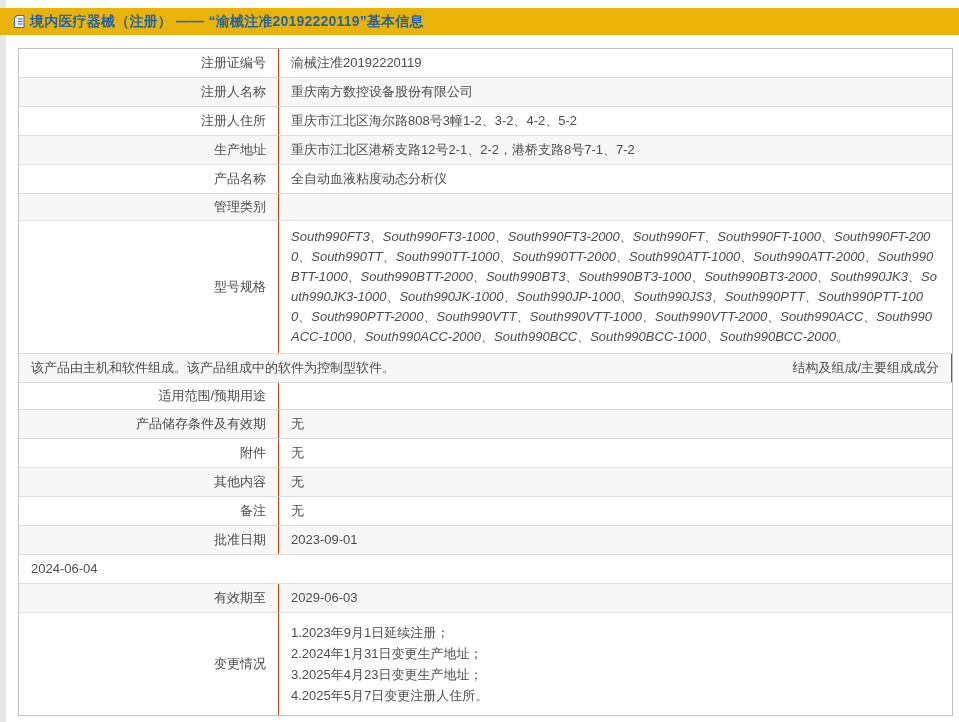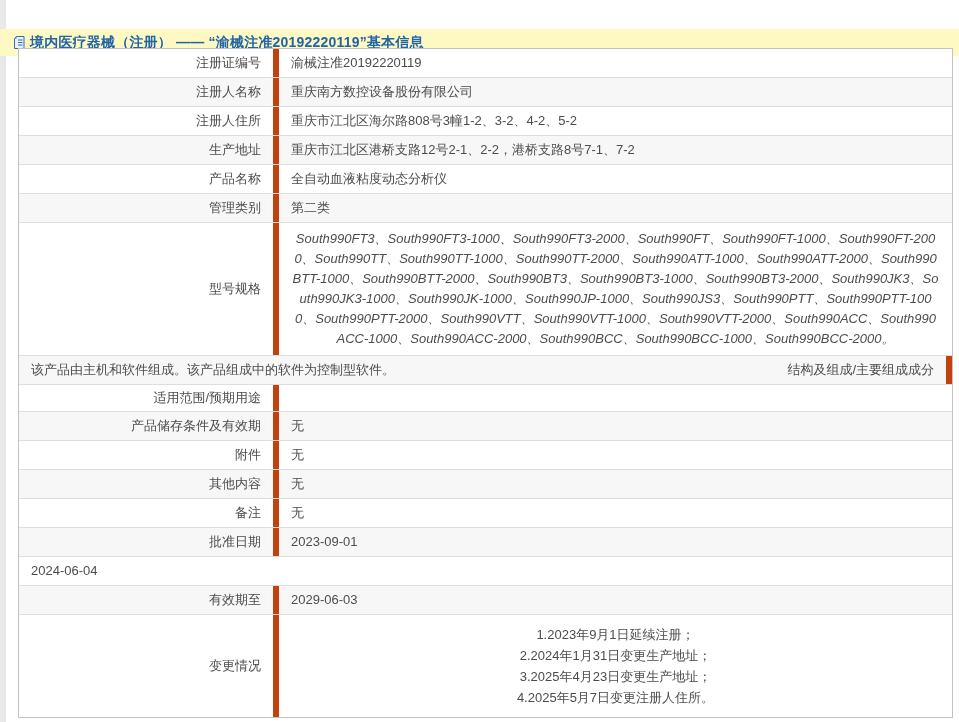--- a/index.html
+++ b/index.html
@@ -3,33 +3,33 @@
 <meta charset="utf-8">
 <style>
   * { margin:0; padding:0; box-sizing:border-box; }
   html,body { width:959px; height:722px; background:#ffffff; overflow:hidden;
     font-family:"Liberation Sans","DejaVu Sans",sans-serif; }
 
   .left-strip { position:absolute; left:0; top:0; width:6px; height:722px;
     background:#e8e8e8; }
 
   .header-band { position:absolute; left:0; top:8px; width:959px; height:27px;
-    background:#fef9c3; display:flex; align-items:center; padding-left:13px;margin-top:21px; }
+    background:#eab308; display:flex; align-items:center; padding-left:13px; }
   .doc-icon { display:inline-block; margin-right:3px; line-height:0; }
   .page-title { color:#2264a7; font-size:14px; font-weight:600; letter-spacing:.2px; }
 
   .info-table { position:absolute; left:18px; top:48px; width:935px;
     border:1px solid #c2c2c2; background:#ffffff; }
   .t-row { display:flex; min-height:27px; border-top:1px solid #dedede; }
   .t-row:first-child { border-top:none; }
   .t-row:nth-child(even) { background:#f7f7f7; }
-  .cell { font-size:13px; color:#4c4c4c;text-align:center; }
+  .cell { font-size:13px; color:#4c4c4c; }
   .cell.label { width:260px; flex:none; display:flex; align-items:center;
     justify-content:flex-end; text-align:center; padding:4px 12px;
-    border-right:6px solid #c2410c; }
+    border-right:1px solid #c2410c; }
   .cell.value { flex:1; display:flex; align-items:center; padding:4px 12px;
     line-height:20px; word-break:break-all; }
   .cell.value.block { display:block; padding-top:9px; padding-bottom:9px; }
   .cell.value.block div { line-height:21px; }
   .model-row .cell.value { padding-top:6px; padding-bottom:6px; line-height:20px;font-style:italic; }
 </style>
 </head>
 <body>
 
 <div class="left-strip"></div>
@@ -69,21 +69,20 @@
     <div class="cell value">重庆市江北区港桥支路12号2-1、2-2，港桥支路8号7-1、7-2</div>
   </div>
 
   <div class="t-row">
     <div class="cell label">产品名称</div>
     <div class="cell value">全自动血液粘度动态分析仪</div>
   </div>
 
   <div class="t-row">
     <div class="cell label">管理类别</div>
-    <div class="cell value">第二类</div>
   </div>
 
   <div class="t-row model-row">
     <div class="cell label">型号规格</div>
     <div class="cell value">South990FT3、South990FT3-1000、South990FT3-2000、South990FT、South990FT-1000、South990FT-2000、South990TT、South990TT-1000、South990TT-2000、South990ATT-1000、South990ATT-2000、South990BTT-1000、South990BTT-2000、South990BT3、South990BT3-1000、South990BT3-2000、South990JK3、South990JK3-1000、South990JK-1000、South990JP-1000、South990JS3、South990PTT、South990PTT-1000、South990PTT-2000、South990VTT、South990VTT-1000、South990VTT-2000、South990ACC、South990ACC-1000、South990ACC-2000、South990BCC、South990BCC-1000、South990BCC-2000。</div>
   </div>
 
   <div class="t-row">
     <div class="cell value">该产品由主机和软件组成。该产品组成中的软件为控制型软件。</div>
     <div class="cell label">结构及组成/主要组成成分</div>

